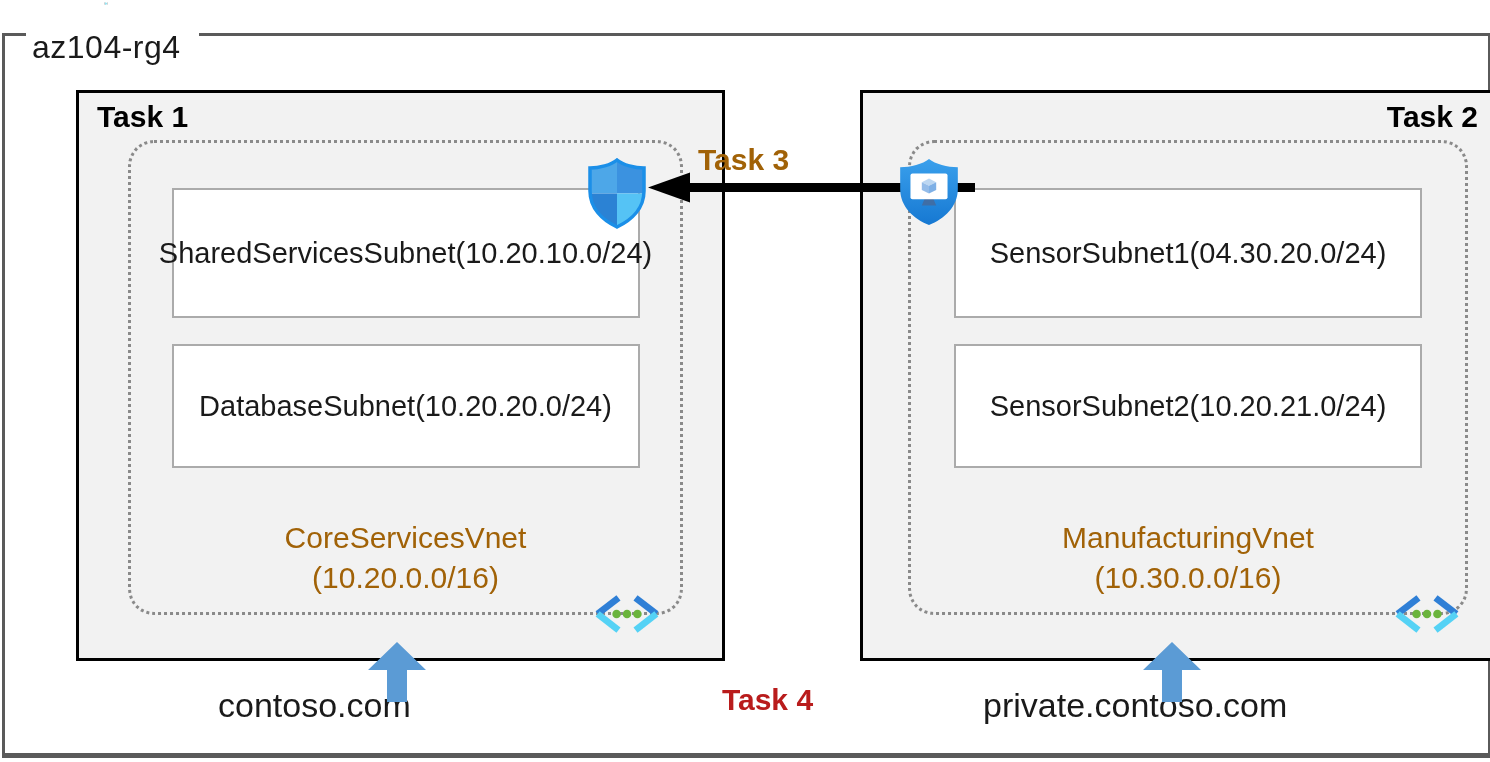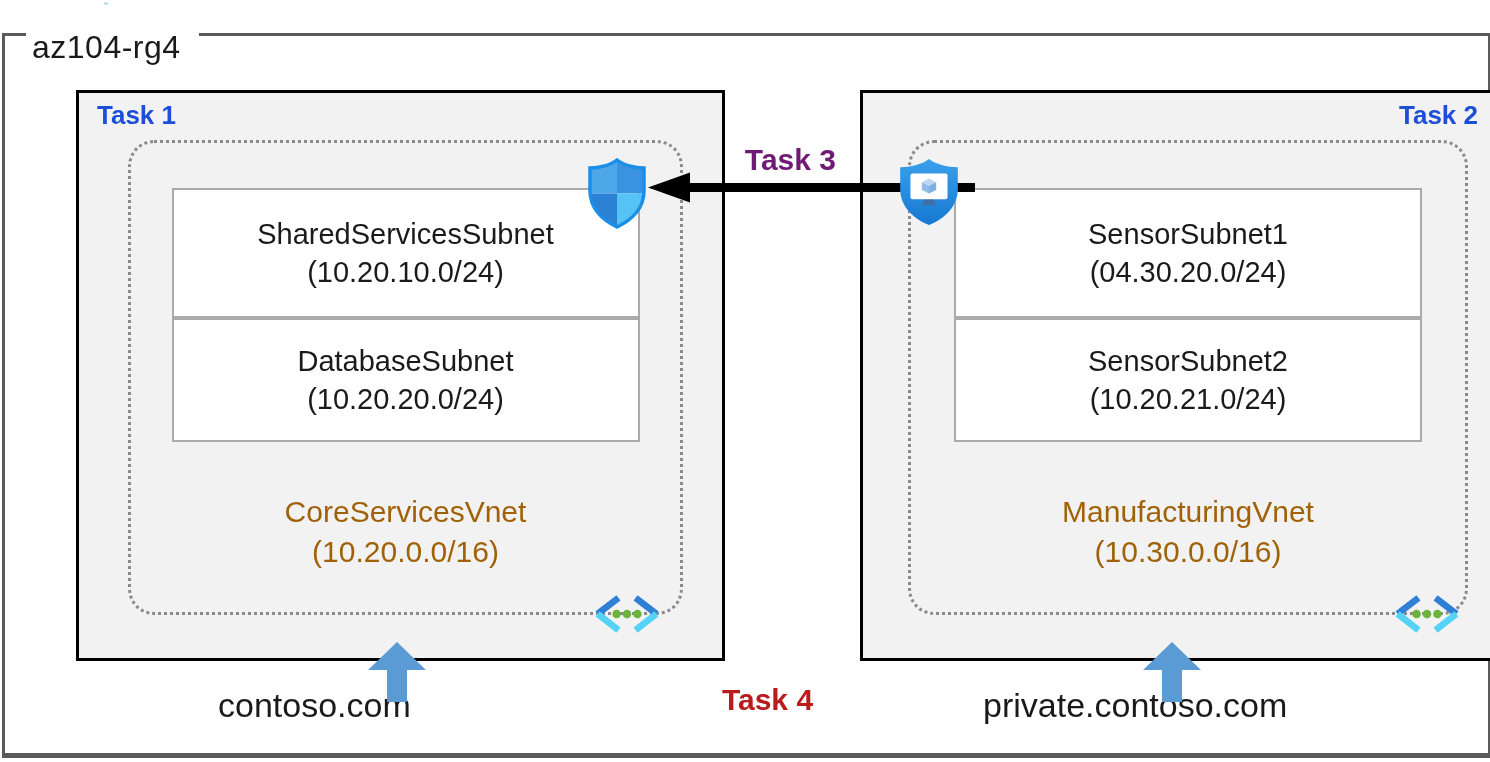--- a/index.html
+++ b/index.html
@@ -14,49 +14,49 @@
   }
   .rg-chip{
     position:absolute;left:26px;top:2px;height:64px;display:flex;align-items:center;
     gap:24px;background:#ffffff;padding:0 18px 0 6px;z-index:40;flex-direction:column;
   }
   .rg-chip .rg-label{font-size:32px;color:#1a1a1a;letter-spacing:0.5px;}
   
   .task-box{position:absolute;background:#f2f2f2;border:3px solid #000;box-sizing:border-box;}
   .task-box.left{left:76px;top:90px;width:649px;height:571px;}
   .task-box.right{left:860px;top:90px;width:645px;height:571px;}
-  .task-label{position:absolute;top:7px;font-size:26px;font-weight:bold;color:#1d4ed8;}
+  .task-label{position:absolute;top:7px;font-size:30px;font-weight:bold;color:#000000;}
   .task-label.tl{left:18px;}
   .task-label.tr{right:24px;}
   
   .vnet-dashed{
     position:absolute;top:47px;border:3px dotted #8a8a8a;border-radius:26px;
     box-sizing:border-box;display:flex;flex-direction:column;align-items:center;
   }
   .task-box.left  .vnet-dashed{left:49px;width:555px;height:475px;}
   .task-box.right .vnet-dashed{left:45px;width:560px;height:475px;}
   .subnet-box{
     width:468px;background:#ffffff;border:2px solid #ababab;box-sizing:border-box;
-    display:flex;flex-direction:column;align-items:center;justify-content:center;
+    display:flex;flex-direction:row;align-items:center;justify-content:center;
     font-size:29px;line-height:1.32;text-align:center;color:#1a1a1a;
   }
   .subnet-box.first{margin-top:45px;height:130px;}
-  .subnet-box.second{height:124px;}
+  .subnet-box.second{margin-top:26px;height:124px;}
   .vnet-name{margin-top:50px;font-size:30px;line-height:1.32;text-align:center;color:#a16207;}
   .vnet-icon{position:absolute;z-index:6;}
   .task-box.left  .vnet-icon{left:512px;top:500px;}
   .task-box.right .vnet-icon{left:528px;top:500px;}
   
   .shield{position:absolute;z-index:30;}
   .shield.nsg{left:585px;top:158px;}
   .shield.vm{left:895px;top:157px;}
   
   .t3-arrow{position:absolute;left:645px;top:170px;z-index:20;}
-  .t3-label{position:absolute;left:698px;top:143px;width:138px;text-align:right;
-    font-size:30px;font-weight:bold;color:#701a75;z-index:21;}
+  .t3-label{position:absolute;left:698px;top:143px;width:138px;text-align:left;
+    font-size:30px;font-weight:bold;color:#a16207;z-index:21;}
   
   .up-arrow{position:absolute;z-index:15;}
   .up-arrow.left{left:368px;top:642px;}
   .up-arrow.right{left:1143px;top:642px;}
   .dns-label{position:absolute;top:686px;font-size:34px;color:#1a1a1a;width:360px;}
   .dns-label.left{left:218px;}
   .dns-label.right{left:983px;}
   .t4-label{position:absolute;left:695px;top:683px;width:145px;text-align:center;
     font-size:30px;font-weight:bold;color:#b91c1c;}
 </style>

